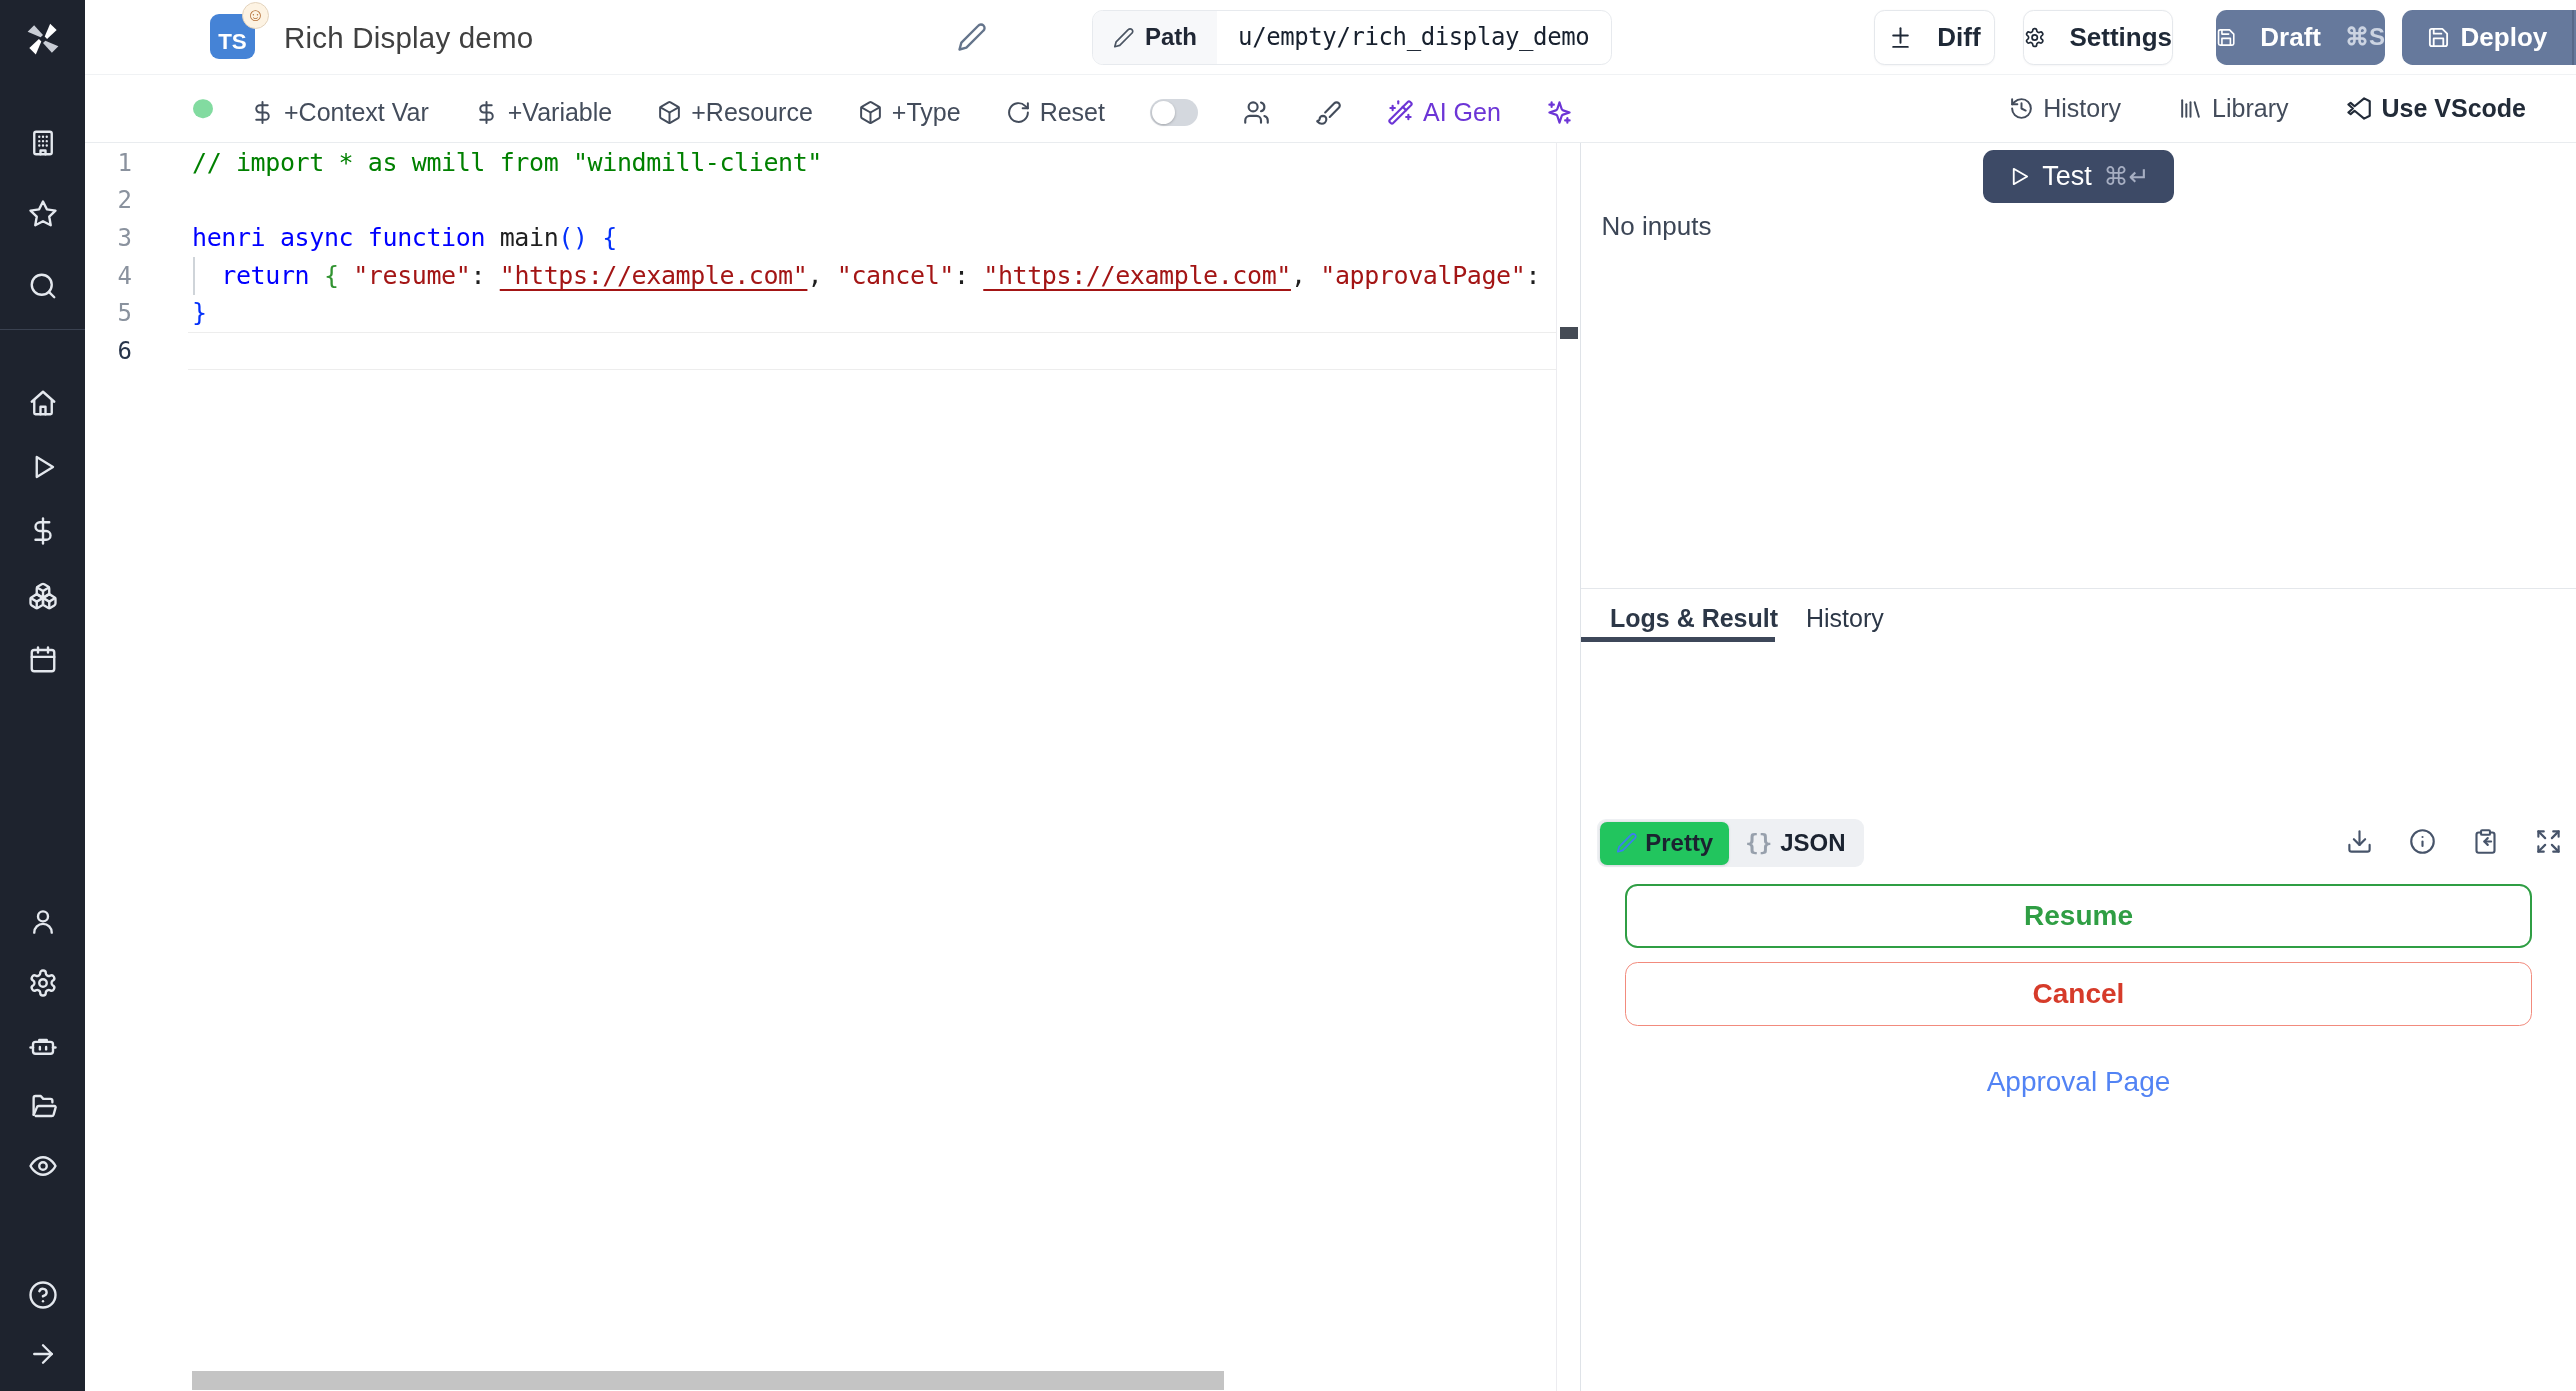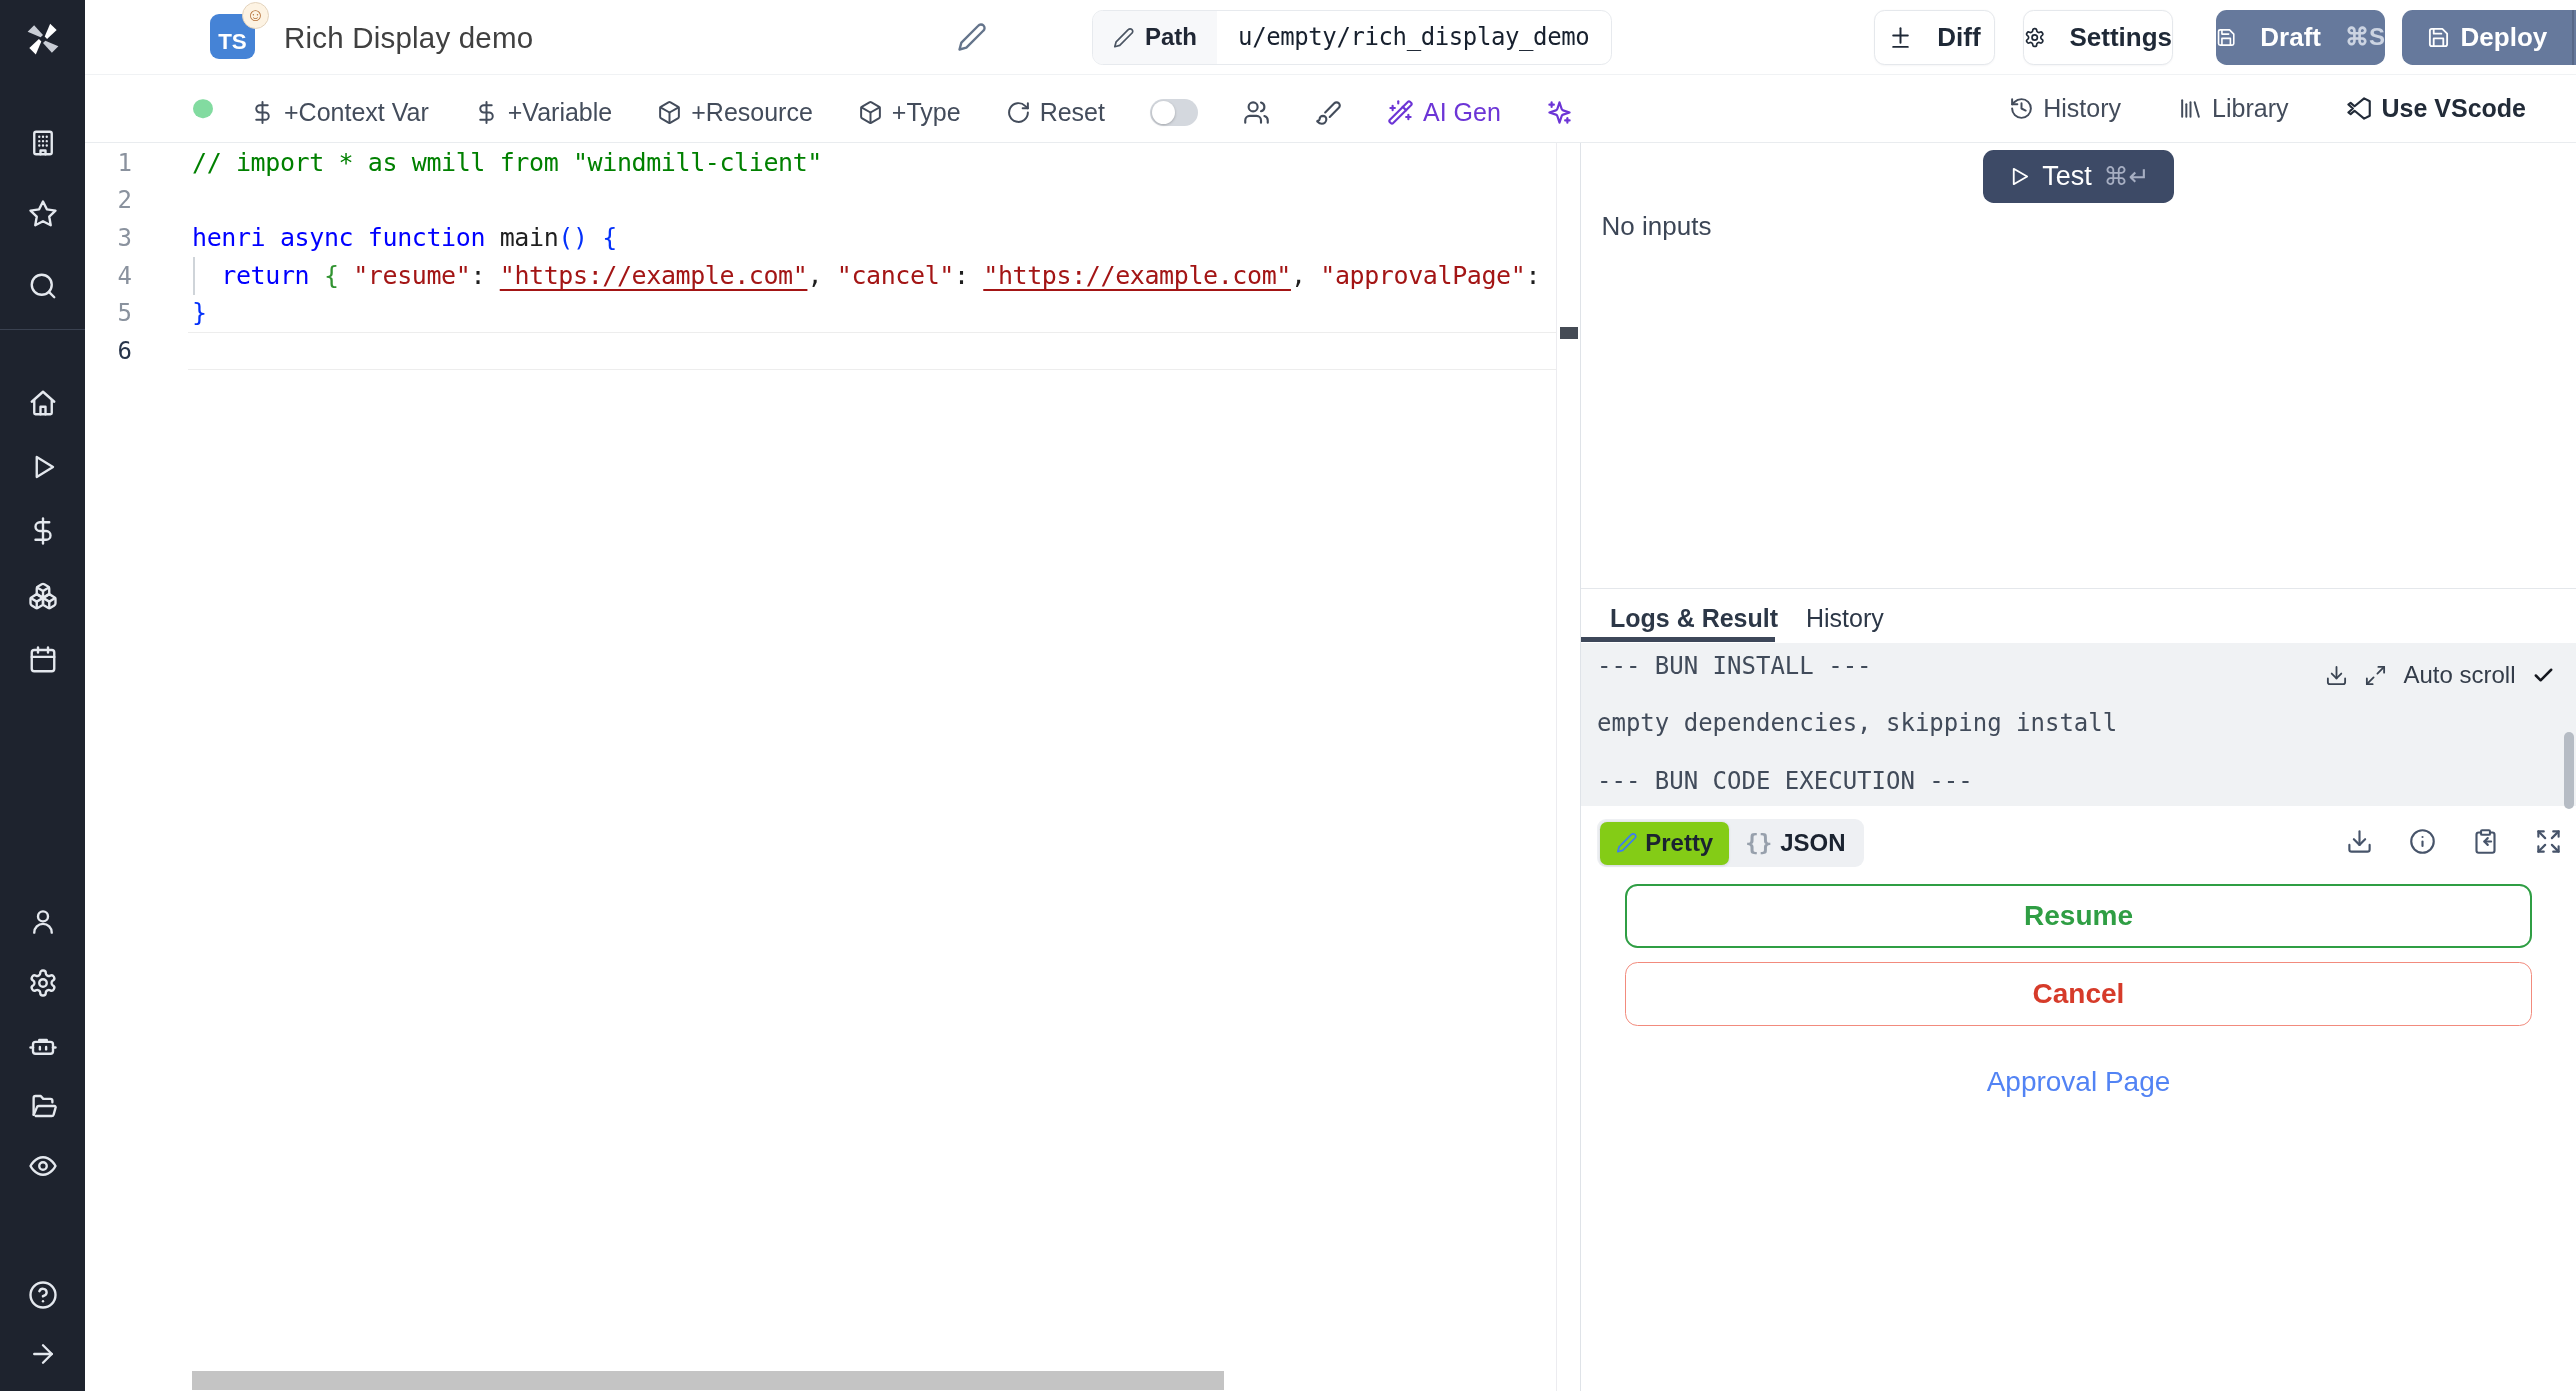--- a/index.html
+++ b/index.html
@@ -77,21 +77,21 @@
   .tab-underline{position:absolute;left:0;top:494px;width:194px;height:5.4px;background:#3d4759}
   .logs-box{position:absolute;left:0;right:0;top:500px;height:163px;background:#f0f2f4}
   .log-line{position:absolute;left:16px;font-family:"DejaVu Sans Mono",monospace;font-size:24px;color:#414b5a;white-space:pre}
   .log-controls{position:absolute;right:21.5px;top:18px;display:flex;align-items:center;gap:16px;color:#3a4452}
   .log-controls .lbl{font-size:24px;color:#333c49}
   .log-scroll-thumb{position:absolute;right:1.8px;top:89px;width:10.7px;height:77px;border-radius:5.4px;background:#b6bcc4;cursor:pointer}
   .result-toolbar{position:absolute;left:16px;right:14.3px;top:676px;height:48px}
   .seg{position:absolute;left:0;top:0;height:48px;background:#eef0f3;border-radius:9px;display:flex;align-items:center;padding:2.7px}
   .seg .opt{display:flex;align-items:center;gap:8px;height:43px;padding:0 16px;border-radius:7.2px;
     font-size:24px;font-weight:600;color:#1b2330;cursor:pointer}
-  .seg .opt.on{background:#84cc16;box-shadow:0 0.9px 2.7px rgba(16,24,40,.12)}
+  .seg .opt.on{background:#22c55e;box-shadow:0 0.9px 2.7px rgba(16,24,40,.12)}
   .seg .pen{color:#3d7bf5}
   .seg .braces{color:#97a0ac;font-weight:bold;font-size:22.4px;font-family:"DejaVu Sans Mono",monospace}
   .result-icons{position:absolute;right:0;top:9px;display:flex;align-items:center;gap:36px;color:#47546a}
   .result-icons .i{cursor:pointer}
   .res-btn{position:absolute;left:44px;width:907px;height:64px;border-radius:12.5px;background:#fff;
     display:flex;align-items:center;justify-content:center;font-size:28px;font-weight:bold;cursor:pointer}
   .res-btn.green{top:741px;border:2.7px solid #2f9e44;color:#2f9e44}
   .res-btn.red{top:819px;border:1.8px solid #f28b7d;color:#d63b2a}
   .approval-link{position:absolute;left:0;right:0;top:923px;text-align:center;font-size:28px;font-weight:500;color:#5283f4;cursor:pointer}
 </style>
@@ -444,38 +444,20 @@
       <span class="tshort">⌘↵</span>
     </div>
     <div class="no-inputs">No inputs</div>
 
     <div class="rp-divider"></div>
 
     <div class="tab active" style="left:29px">Logs &amp; Result</div>
     <div class="tab" style="left:225px">History</div>
     <div class="tab-underline"></div>
 
-    <div class="logs-box">
-      <div class="log-line" style="top:9px">--- BUN INSTALL ---</div>
-      <div class="log-line" style="top:66px">empty dependencies, skipping install</div>
-      <div class="log-line" style="top:124px">--- BUN CODE EXECUTION ---</div>
-      <div class="log-controls">
-        <svg class="i" width="23" height="23" viewBox="0 0 26 26">
-            <use href="#ic-download"></use>
-          </svg>
-        <svg class="i" width="23" height="23" viewBox="0 0 26 26">
-            <use href="#ic-max2"></use>
-          </svg>
-        <span class="lbl">Auto scroll</span>
-        <svg class="i" width="23" height="23" viewBox="0 0 24 24" style="color:#15181f;stroke-width:2.6">
-            <path d="M20 6 9 17l-5-5"></path>
-          </svg>
-      </div>
-      <div class="log-scroll-thumb"></div>
-    </div>
 
     <div class="result-toolbar">
       <div class="seg">
         <div class="opt on">
           <svg class="i pen" width="21.5" height="21.5" viewBox="0 0 24 24">
               <use href="#ic-pen"></use>
             </svg>
           <span>Pretty</span>
         </div>
         <div class="opt">

